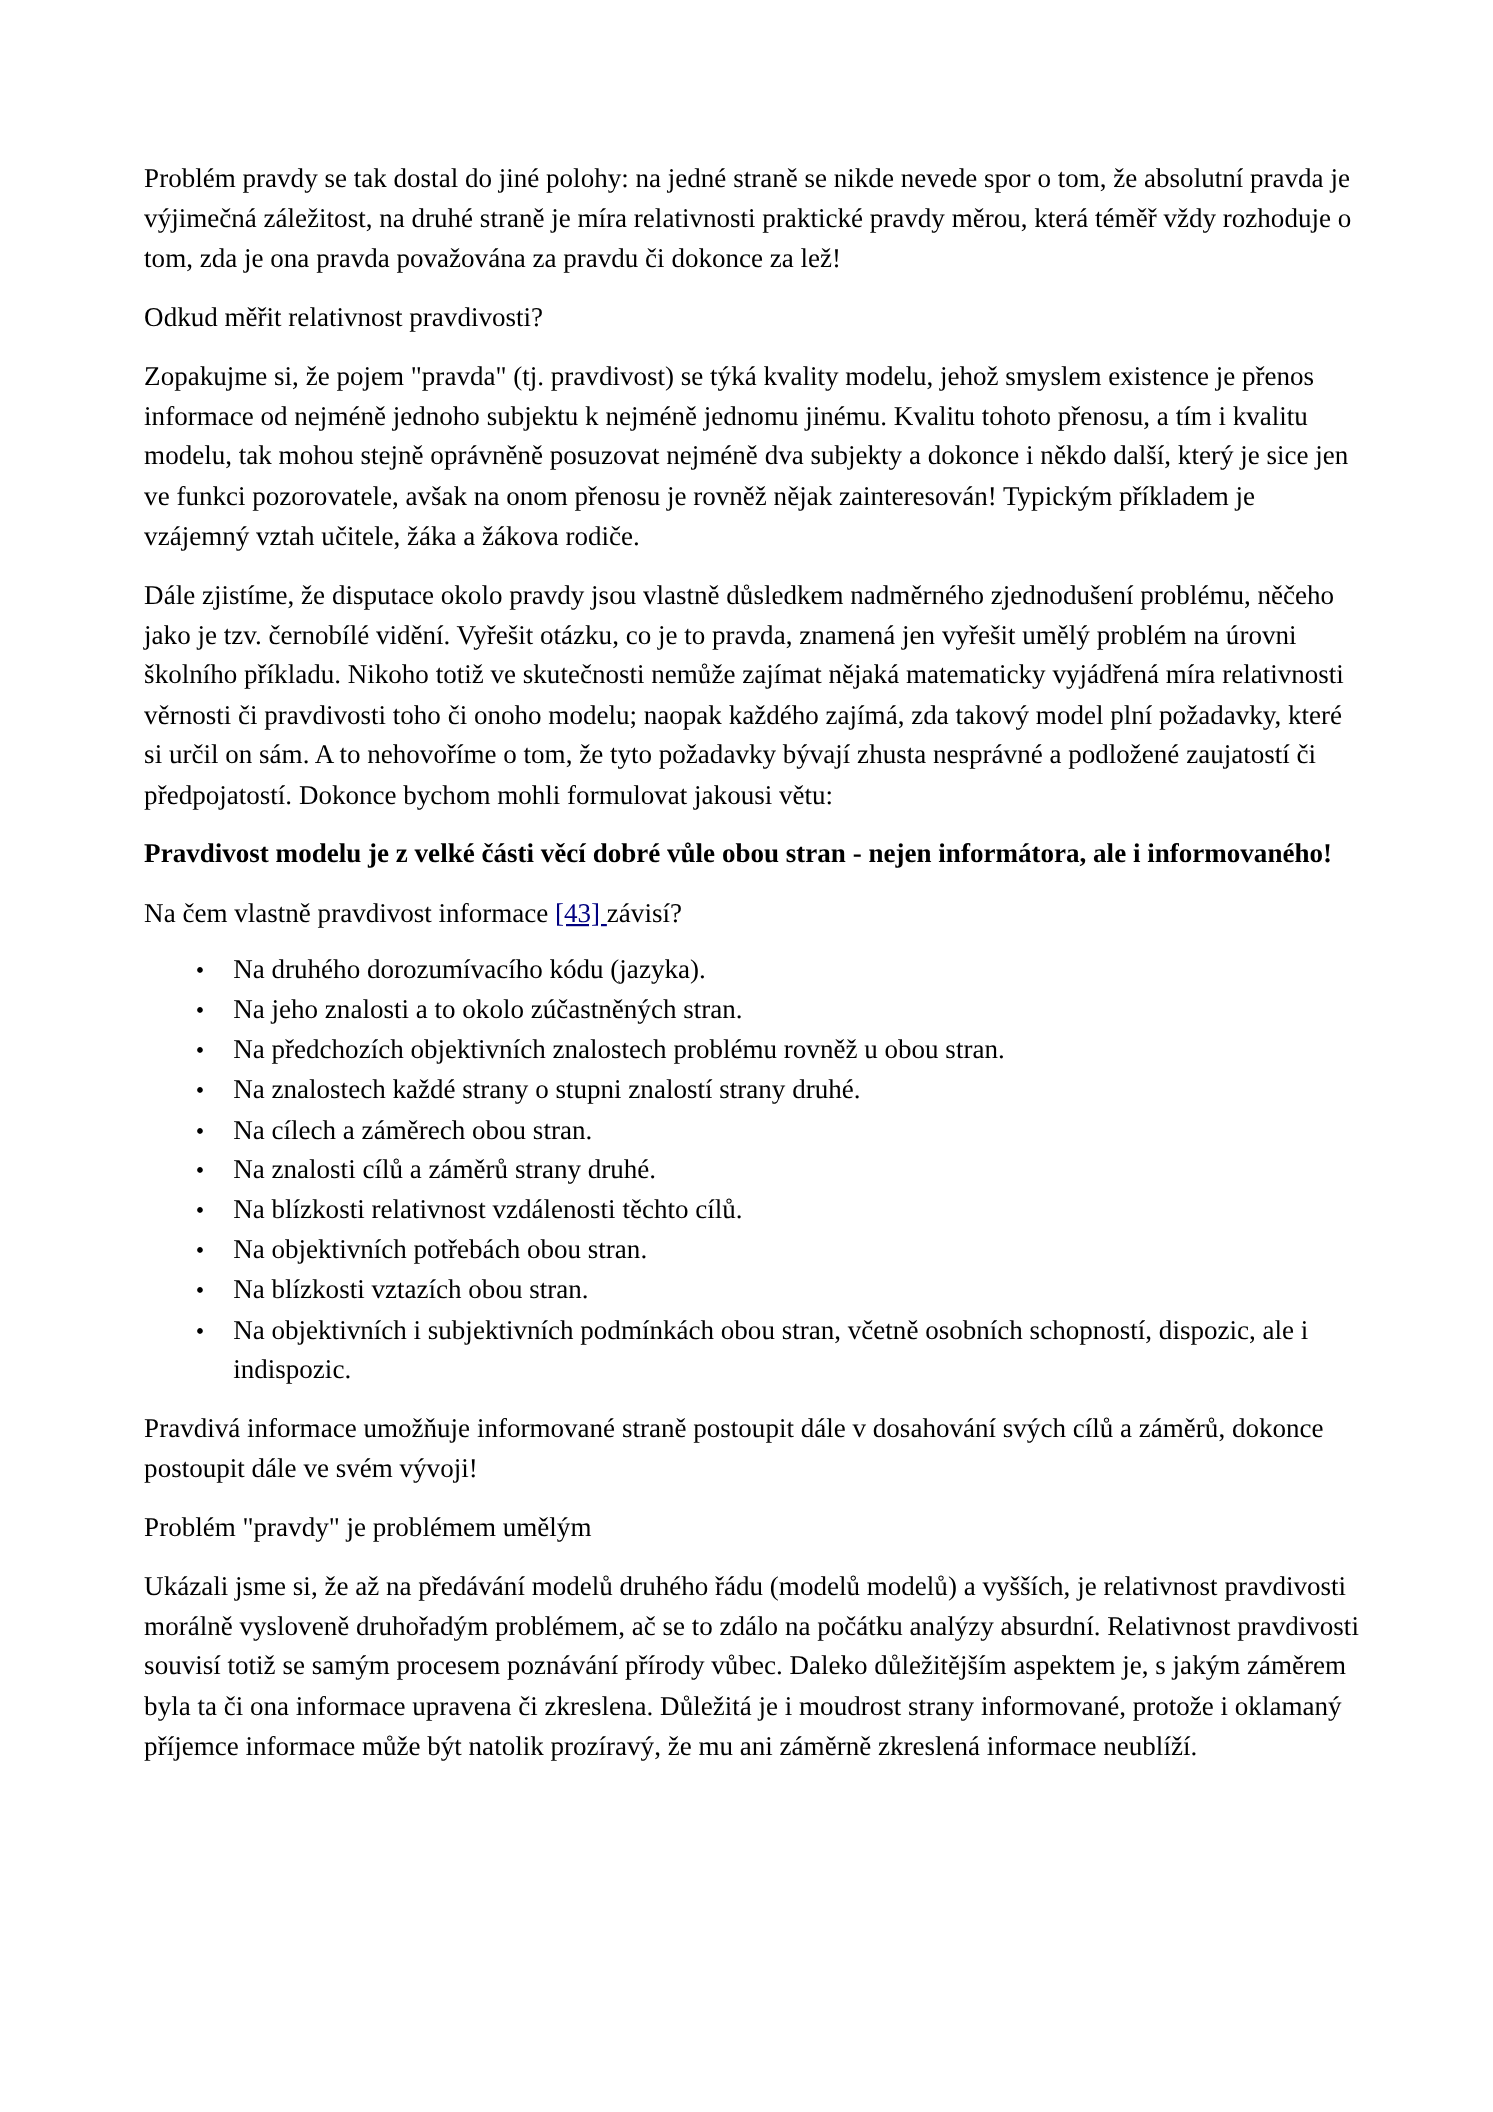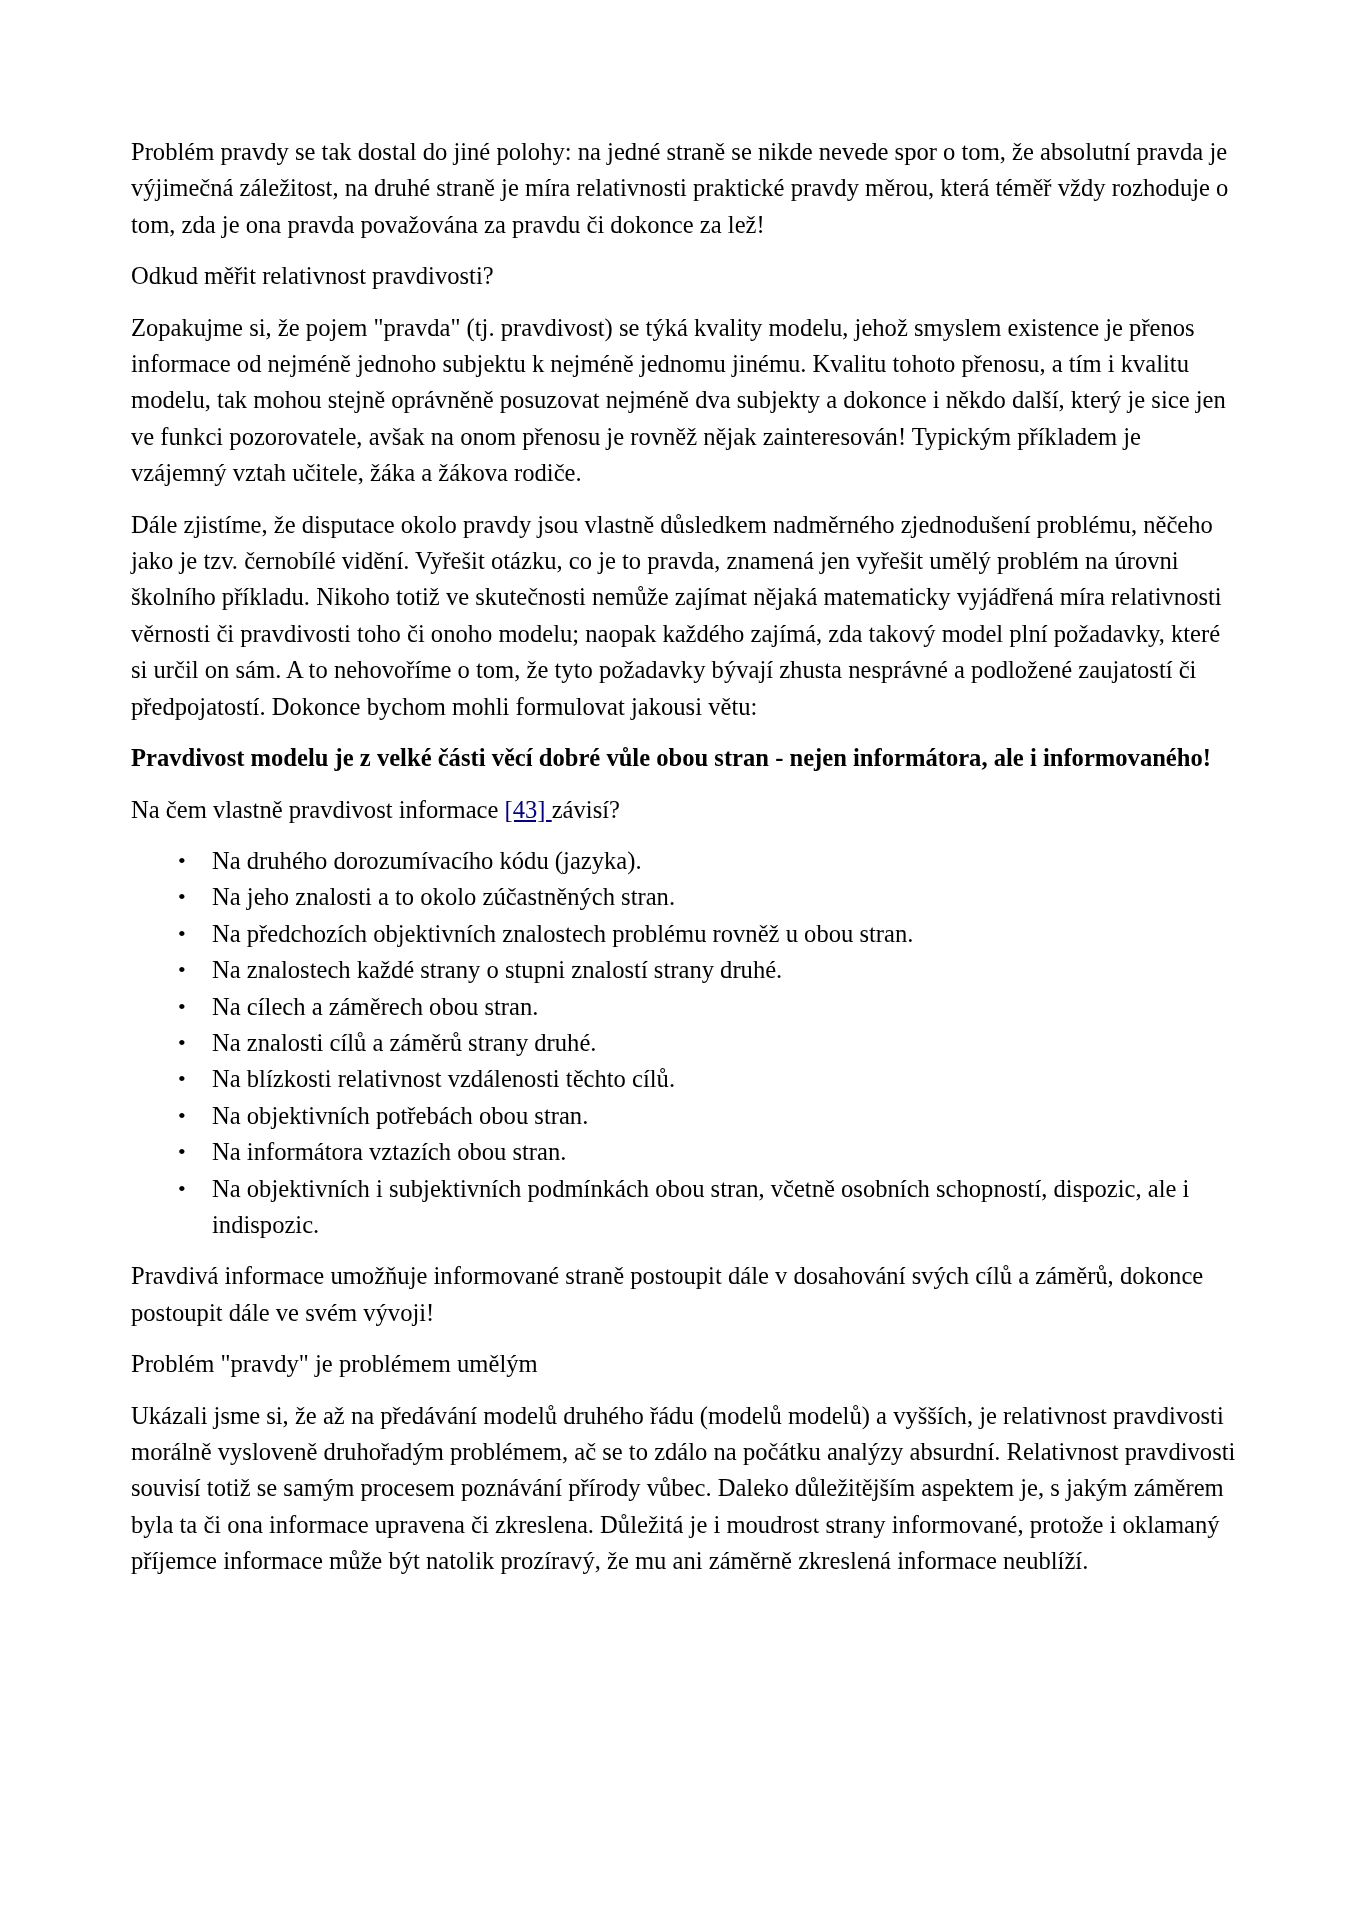--- a/index.html
+++ b/index.html
@@ -17,21 +17,21 @@
     }
     .page {
       position: absolute;
       left: 131px;
       top: 128px;
       width: 1110px;
       font-size: 24.6px;
       line-height: 36.4px;
     }
     p {
-      margin: 6px 0 15px 0;
+      margin: 17px 0 15px 0;
     }
     p.bold {
       font-weight: bold;
     }
     a.ref {
       color: #000080;
       text-decoration: underline;
       cursor: pointer;
     }
     ul.deps {
@@ -62,20 +62,20 @@
 
   <ul class="deps">
     <li><span class="bullet">•</span><span>Na druhého dorozumívacího kódu (jazyka).</span></li>
     <li><span class="bullet">•</span><span>Na jeho znalosti a to okolo zúčastněných stran.</span></li>
     <li><span class="bullet">•</span><span>Na předchozích objektivních znalostech problému rovněž u obou stran.</span></li>
     <li><span class="bullet">•</span><span>Na znalostech každé strany o stupni znalostí strany druhé.</span></li>
     <li><span class="bullet">•</span><span>Na cílech a záměrech obou stran.</span></li>
     <li><span class="bullet">•</span><span>Na znalosti cílů a záměrů strany druhé.</span></li>
     <li><span class="bullet">•</span><span>Na blízkosti relativnost vzdálenosti těchto cílů.</span></li>
     <li><span class="bullet">•</span><span>Na objektivních potřebách obou stran.</span></li>
-    <li><span class="bullet">•</span><span>Na informátora vztazích obou stran.</span></li>
+    <li><span class="bullet">•</span><span>Na blízkosti vztazích obou stran.</span></li>
     <li><span class="bullet">•</span><span>Na objektivních i subjektivních podmínkách obou stran, včetně osobních schopností, dispozic, ale i indispozic.</span></li>
   </ul>
 
   <p>Pravdivá informace umožňuje informované straně postoupit dále v dosahování svých cílů a záměrů, dokonce postoupit dále ve svém vývoji!</p>
   <p>Problém "pravdy" je problémem umělým</p>
   <p>Ukázali jsme si, že až na předávání modelů druhého řádu (modelů modelů) a vyšších, je relativnost pravdivosti morálně vysloveně druhořadým problémem, ač se to zdálo na počátku analýzy absurdní. Relativnost pravdivosti souvisí totiž se samým procesem poznávání přírody vůbec. Daleko důležitějším aspektem je, s jakým záměrem byla ta či ona informace upravena či zkreslena. Důležitá je i moudrost strany informované, protože i oklamaný příjemce informace může být natolik prozíravý, že mu ani záměrně zkreslená informace neublíží.</p>
 </div>
 
 </body></html>

